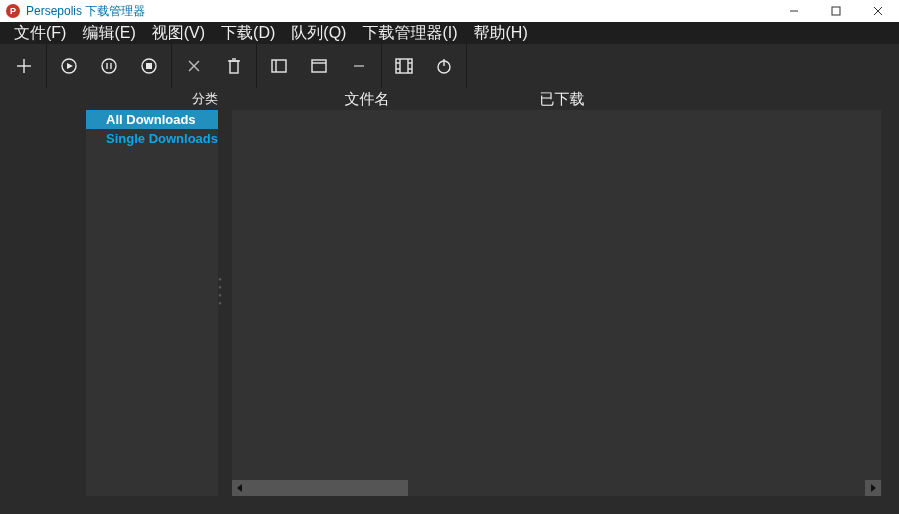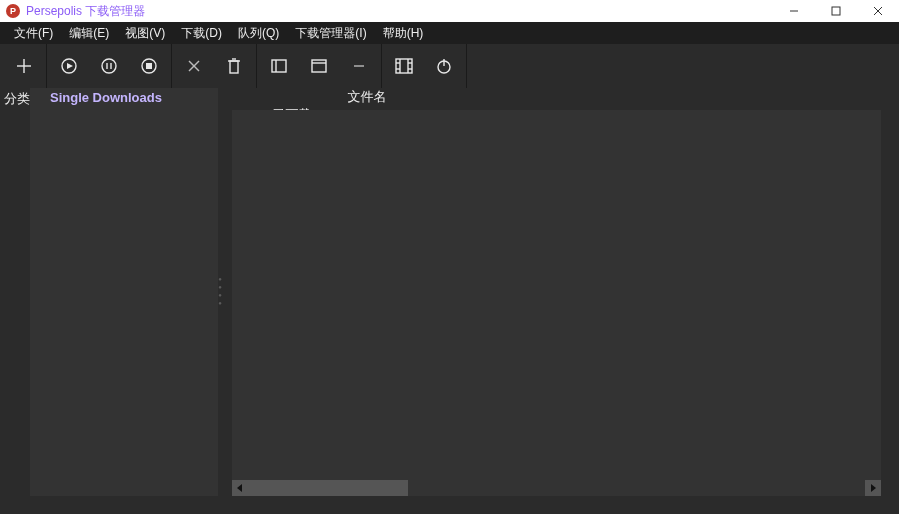--- a/index.html
+++ b/index.html
@@ -2,48 +2,48 @@
 <html><head>
 <meta charset="utf-8">
 <style>
   * { box-sizing: border-box; margin: 0; padding: 0; }
   html, body { width: 899px; height: 514px; overflow: hidden; font-family: "Microsoft YaHei", Arial, sans-serif; font-size: 12px; }
   body { background: #2b2b2b; color: #eee; display: flex; flex-direction: column; }
 
   
   .titlebar { height: 22px; background: #fff; color: #c0392b; display: flex; align-items: center; padding-left: 6px; position: relative; }
   .titlebar .app-icon { width: 14px; height: 14px; border-radius: 50%; background: #c0392b; display: flex; align-items: center; justify-content: center; margin-right: 6px; color:#fff; font-size:9px; font-weight:bold;}
-  .titlebar .title { color:#8b5cf6; font-size: 12px; }
+  .titlebar .title { color:#0369a1; font-size: 12px; }
   .win-controls { position: absolute; right: 0; top: 0; height: 100%; display: flex; }
   .win-btn { width: 42px; height: 100%; display: flex; align-items: center; justify-content: center; color: #555; }
   .win-btn svg { stroke: #333; stroke-width: 1; fill: none; }
 
   
-  .menubar { height: 22px; background: #1e1e1e; display: flex; align-items: center; padding-left: 6px; color: #eee; font-size: 12px; }
+  .menubar { height: 22px; background: #1e1e1e; display: flex; align-items: center; padding-left: 6px; color: #eee; font-size: 16px; }
   .menubar .menu-item { padding: 2px 8px; cursor: default; }
 
   
   .toolbar { height: 44px; background: #2b2b2b; display: flex; align-items: center; padding-left: 4px;}
   .tool-group { display: flex; align-items: center; height: 100%; }
   .tool-btn { width: 40px; height: 44px; display: flex; align-items: center; justify-content: center; }
   .tool-btn svg { stroke: #e8e8e8; fill: none; stroke-width: 1.4; }
   .tool-btn.sm svg { stroke: #bbb; }
   .tsep { width:1px; height: 44px; background:#1a1a1a; margin: 0 2px;}
 
   
   .content { flex: 1; display: flex; flex-direction: row; background: #2b2b2b; position: relative; padding: 0 18px 18px 4px;}
-  .col-left { width: 214px; display:flex; flex-direction:row; }
+  .col-left { width: 214px; display:flex; flex-direction:column;align-items:flex-end; }
   .col-right { flex:1; display:flex; flex-direction:column; margin-left: 10px;}
 
   .list-header { height: 22px; display:flex; align-items:center; justify-content:center; color:#eee; font-size:13px; background: transparent;}
-  .right-headers { height:22px; display:flex; color:#eee; font-size:13px;flex-direction:column; }
+  .right-headers { height:22px; display:flex; align-items:center; color:#eee; font-size:15px; }
   .hcell { text-align:center; }
 
   .sidebar-body { flex:1; background:#333333; overflow:hidden; }
-  .cat-item { padding: 2px 0 2px 20px; font-weight: bold; font-size: 13px; color: #c4b5fd; cursor: default;}
+  .cat-item { padding: 2px 0 2px 20px; font-weight: bold; font-size: 13px; color: #0ea5e9; cursor: default;}
   .cat-item.selected { background: #2290be; color:#fff; }
 
   .splitter { width: 4px; display:flex; align-items:center; justify-content:center; cursor: col-resize; color:#5a5a5a;}
   .splitter .dots { writing-mode: vertical-rl; letter-spacing: 2px; font-size:6px;}
 
   .main-body { flex:1; background:#333333; position: relative; }
   .hscroll { height: 16px; background:#3a3a3a; display:flex; align-items:center; position:relative;}
   .hscroll .arrow { width:16px; height:16px; display:flex; align-items:center; justify-content:center; background:#555;}
   .hscroll .arrow svg { fill:#111; }
   .hscroll .track { flex:1; position:relative; height:100%; background:#333;}
@@ -172,20 +172,21 @@
         </svg>
     </div>
   </div>
   <div class="tsep"></div>
 </div>
 
 <div class="content">
   <div class="col-left">
     <div class="list-header">分类</div>
     <div class="sidebar-body">
+      <div class="cat-item selected">All Downloads</div>
       <div class="cat-item">Single Downloads</div>
     </div>
   </div>
 
   <div class="splitter">
       <span class="dots">●●●●</span>
     </div>
 
   <div class="col-right">
     <div class="right-headers">

